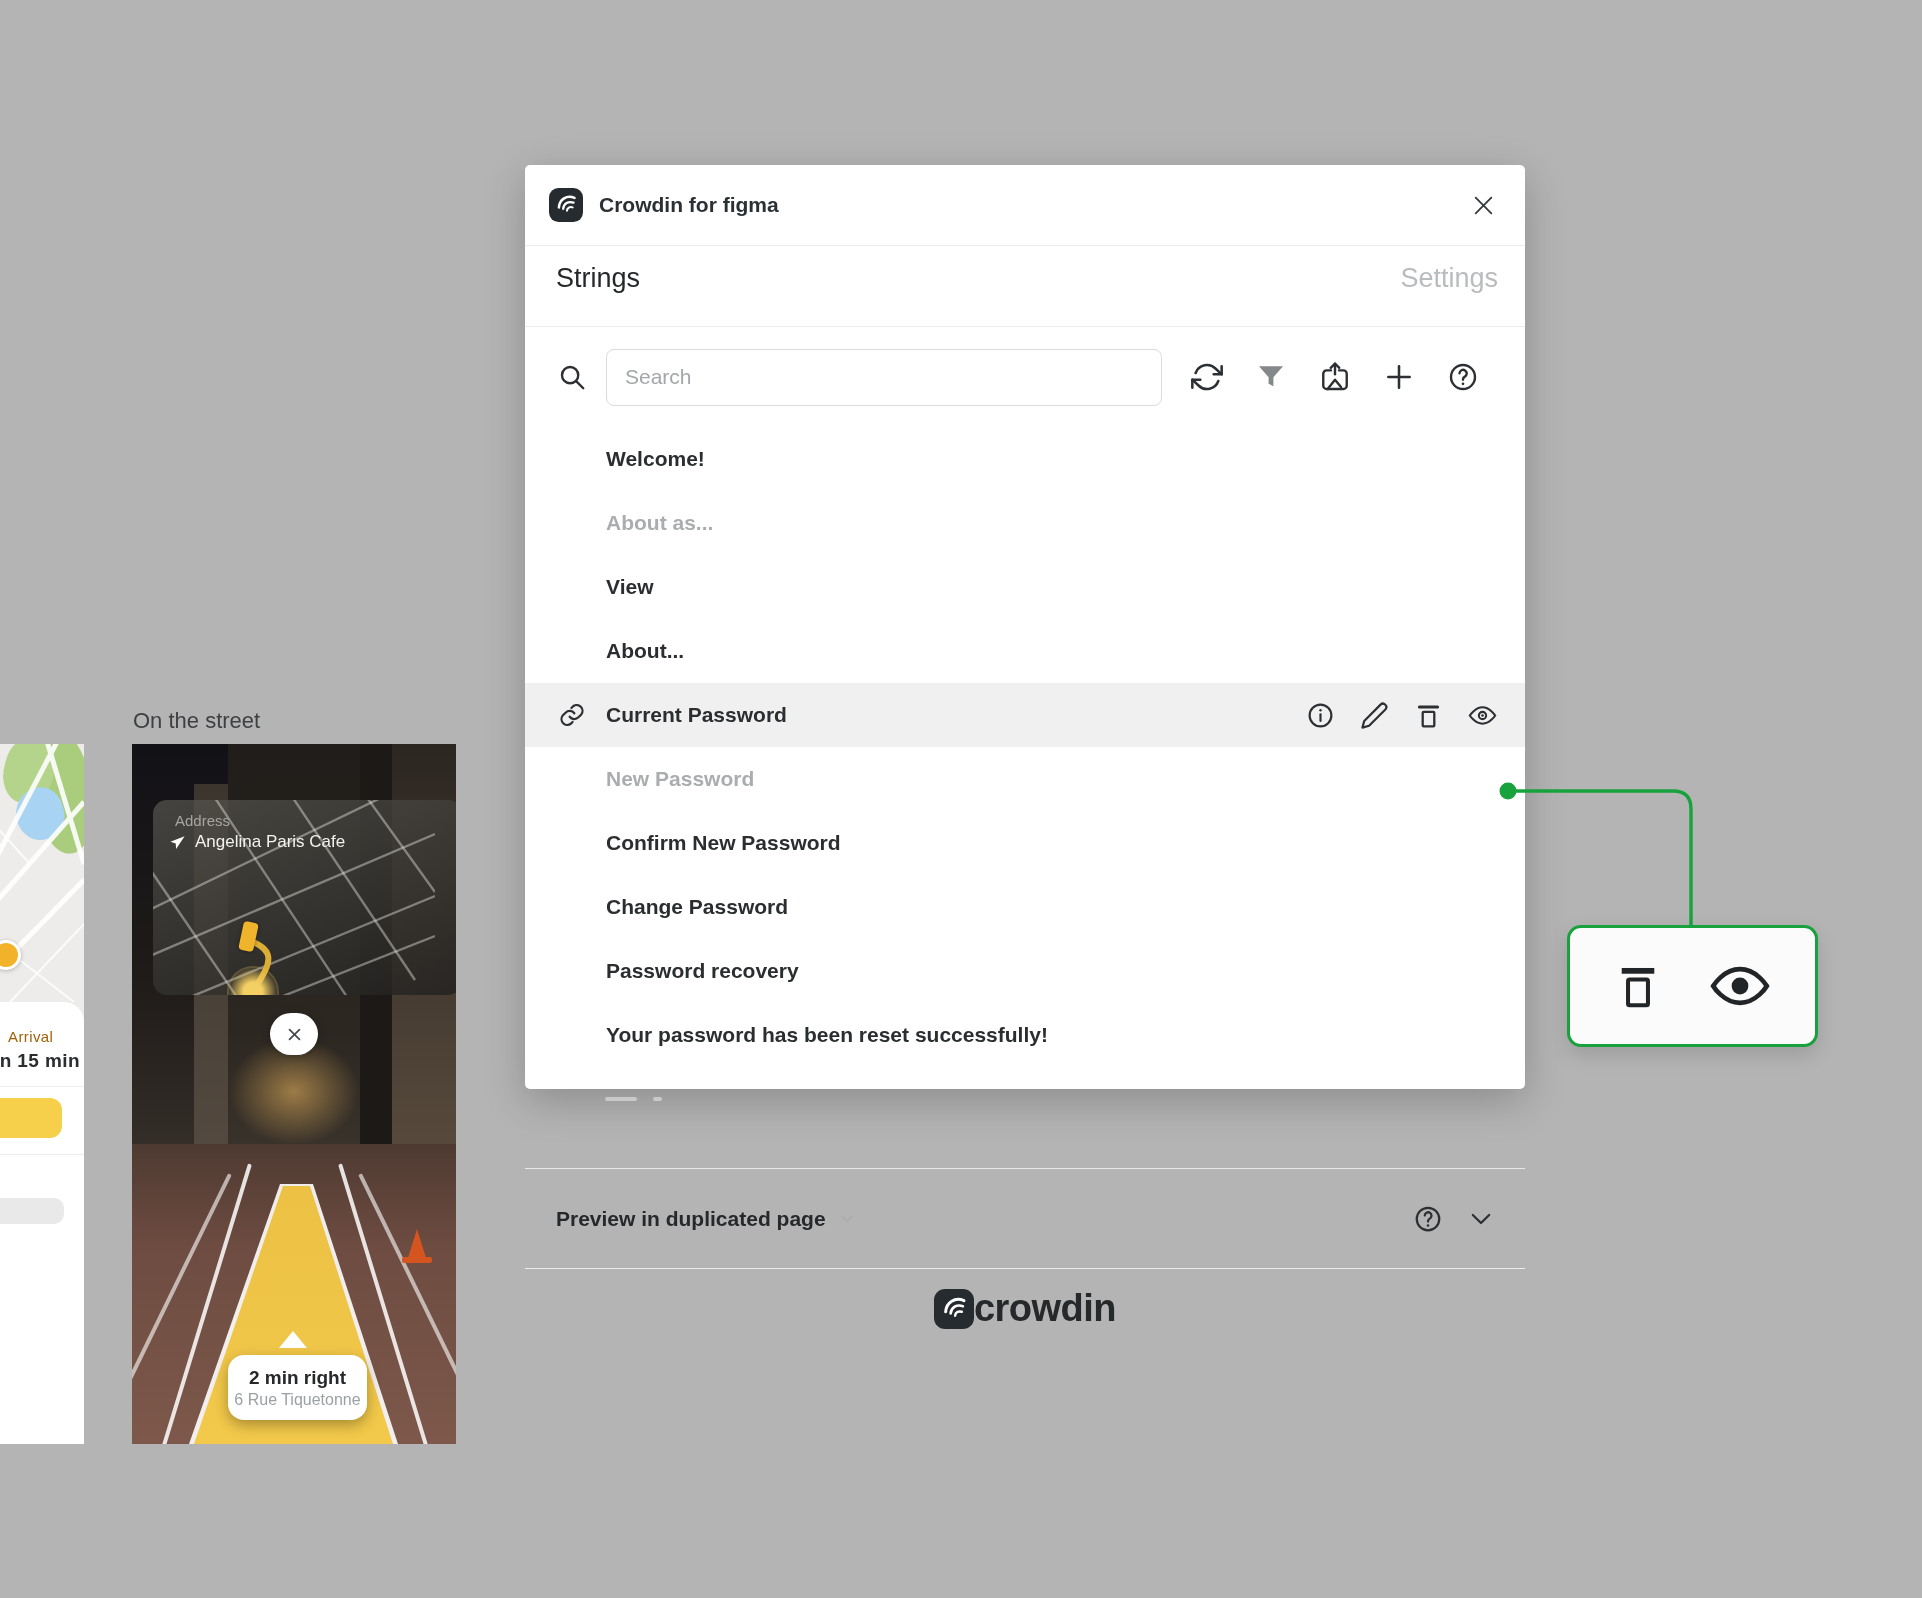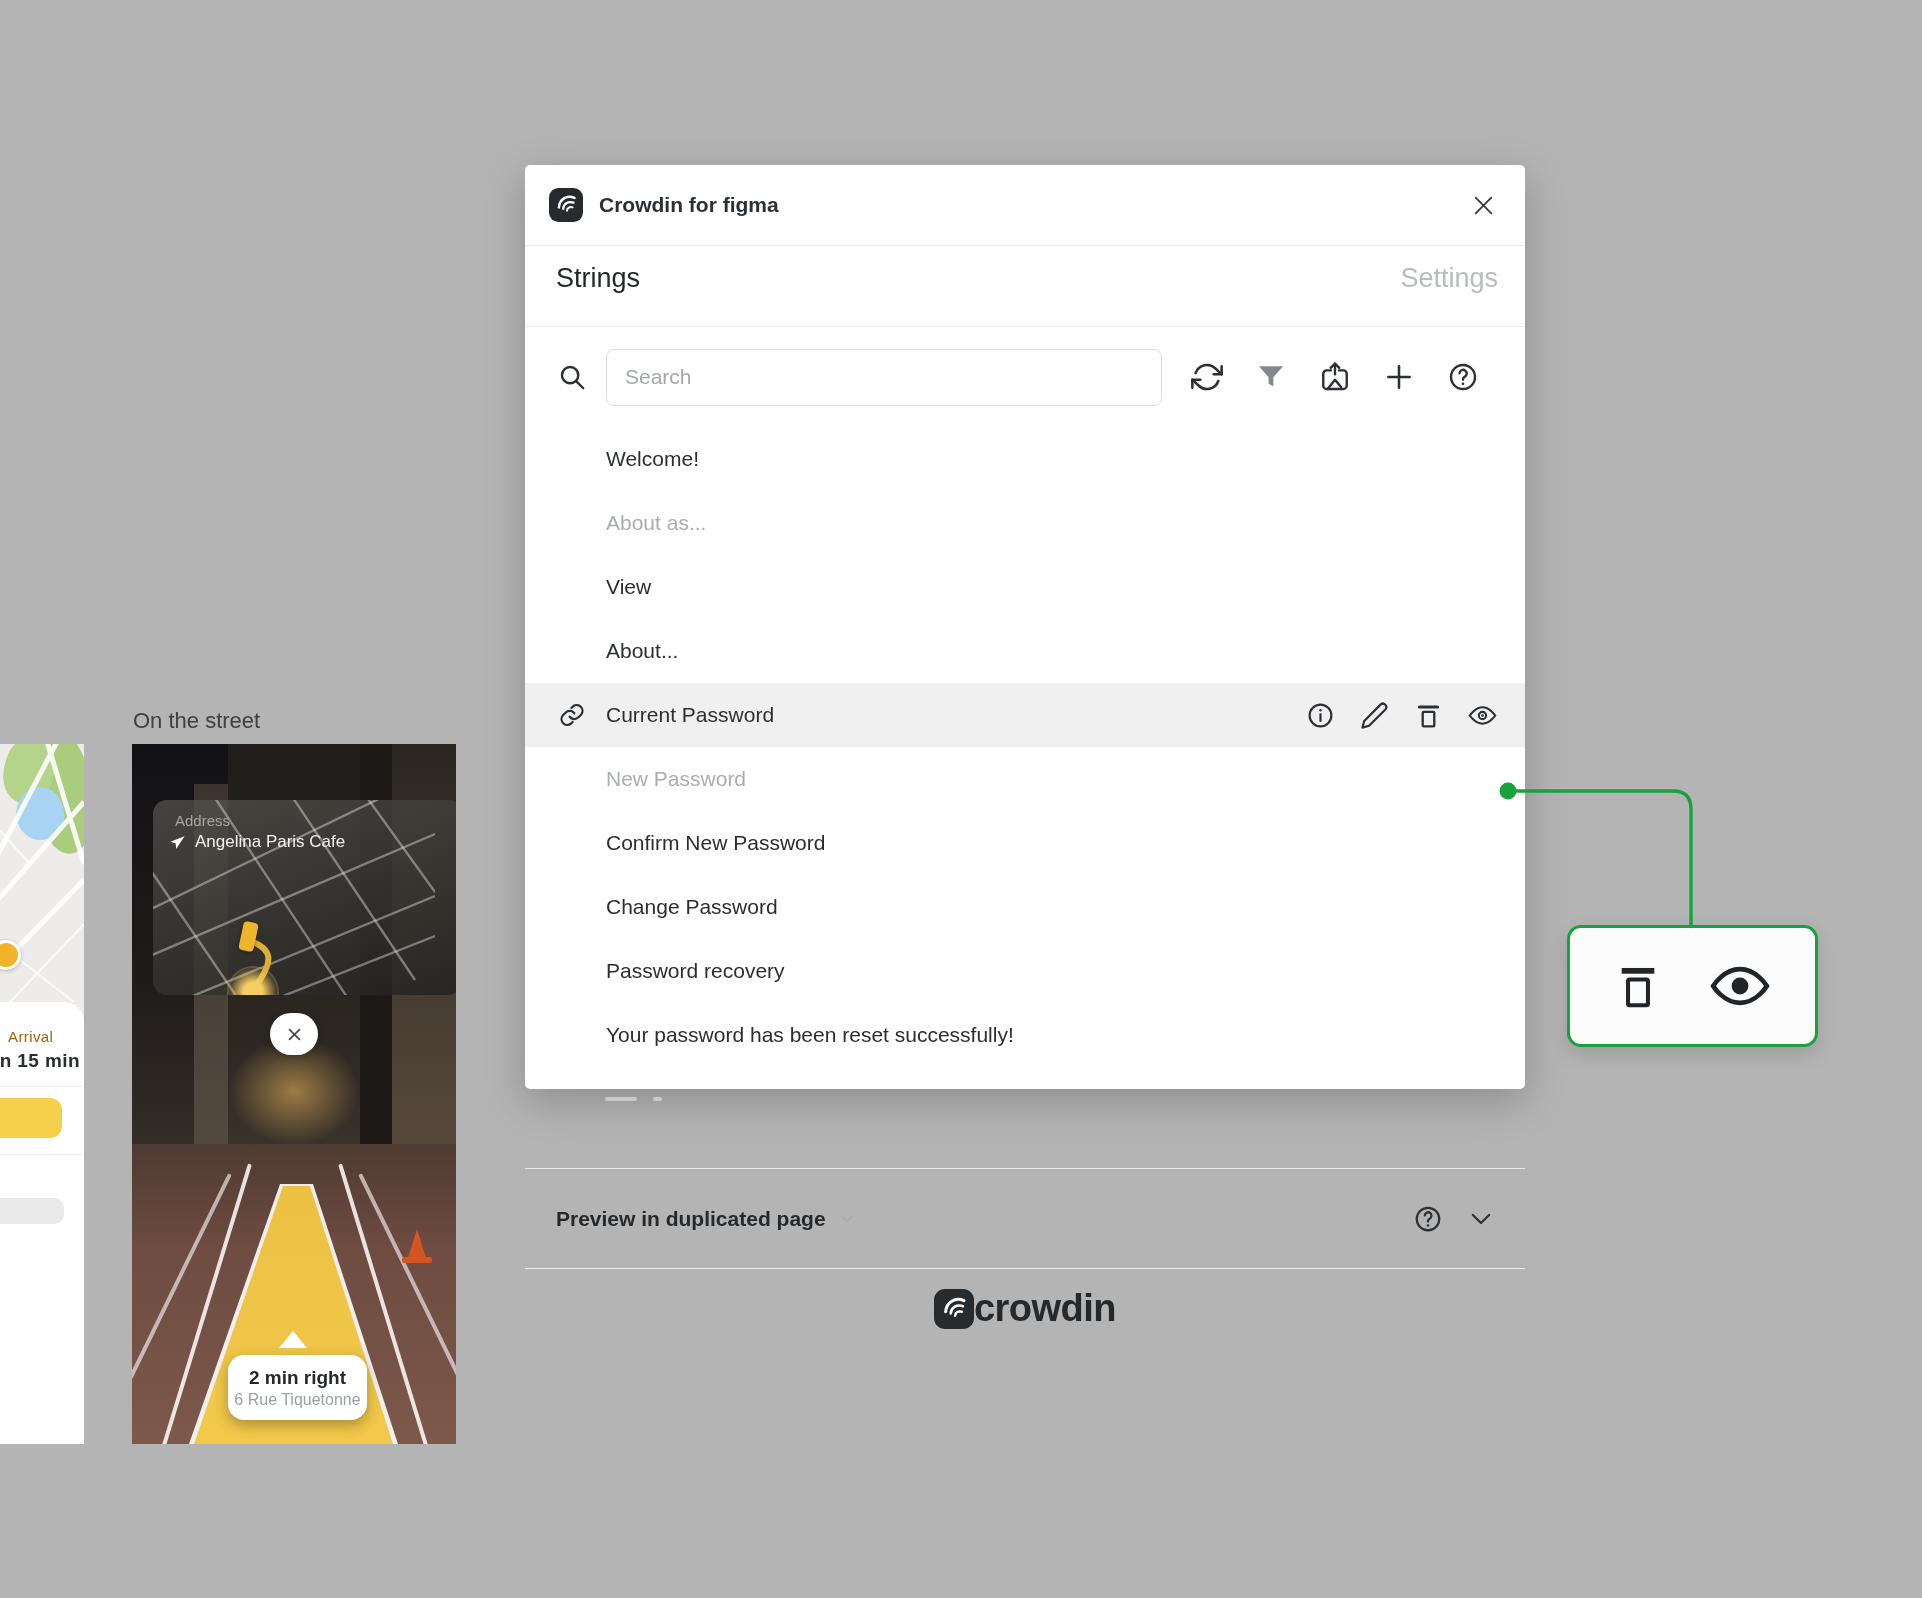--- a/index.html
+++ b/index.html
@@ -62,21 +62,21 @@
   .p-tabs{height:81px;border-bottom:1px solid #ececec;display:flex;align-items:center;padding:0 27px 16px 31px;box-sizing:border-box;}
   .tab-strings{font-size:27px;font-weight:500;color:#25282b;}
   .tab-settings{margin-left:auto;font-size:27px;color:#b9bcbf;}
   .p-toolbar{height:100px;display:flex;align-items:center;padding:0 46px 0 32px;box-sizing:border-box;}
   .search-icon{width:30px;height:30px;flex:0 0 auto;}
   .search-input{margin-left:19px;width:556px;height:57px;box-sizing:border-box;border:1.5px solid #d9dbdd;border-radius:8px;font-size:21px;color:#2b2e30;padding:0 18px;outline:none;font-family:"Liberation Sans",sans-serif;}
   .search-input::placeholder{color:#a3a7aa;}
   .tool-icons{margin-left:auto;display:flex;align-items:center;gap:32px;}
   .tool-icons svg{width:32px;height:32px;display:block;}
   .p-list{height:741px;overflow:hidden;position:relative;}
-  .row{position:relative;height:64px;display:flex;align-items:center;padding-left:81px;box-sizing:border-box;font-size:21px;color:#2b2e30;}
+  .row{position:relative;height:64px;display:flex;align-items:center;padding-left:81px;box-sizing:border-box;font-size:21px;color:#2b2e30;font-weight:bold;}
   .row.muted{color:#aaadaf;}
   .row.selected{background:#f0f0f0;}
   .row-link{position:absolute;left:33px;top:18px;width:28px;height:28px;}
   .row-actions{position:absolute;right:28px;top:0;height:64px;display:flex;align-items:center;gap:25px;}
   .row-actions svg{width:29px;height:29px;display:block;}
   .row-sliver{position:relative;height:37px;overflow:hidden;}
   .sliver-mark{position:absolute;top:30px;height:4px;background:#c7c9ca;border-radius:2px;}
   .sliver-a{left:80px;width:32px;}
   .sliver-b{left:128px;width:9px;}
   .p-preview{height:100px;border-top:1px solid #e8e8e8;display:flex;align-items:center;padding:0 30px 0 31px;box-sizing:border-box;justify-content:center;}

